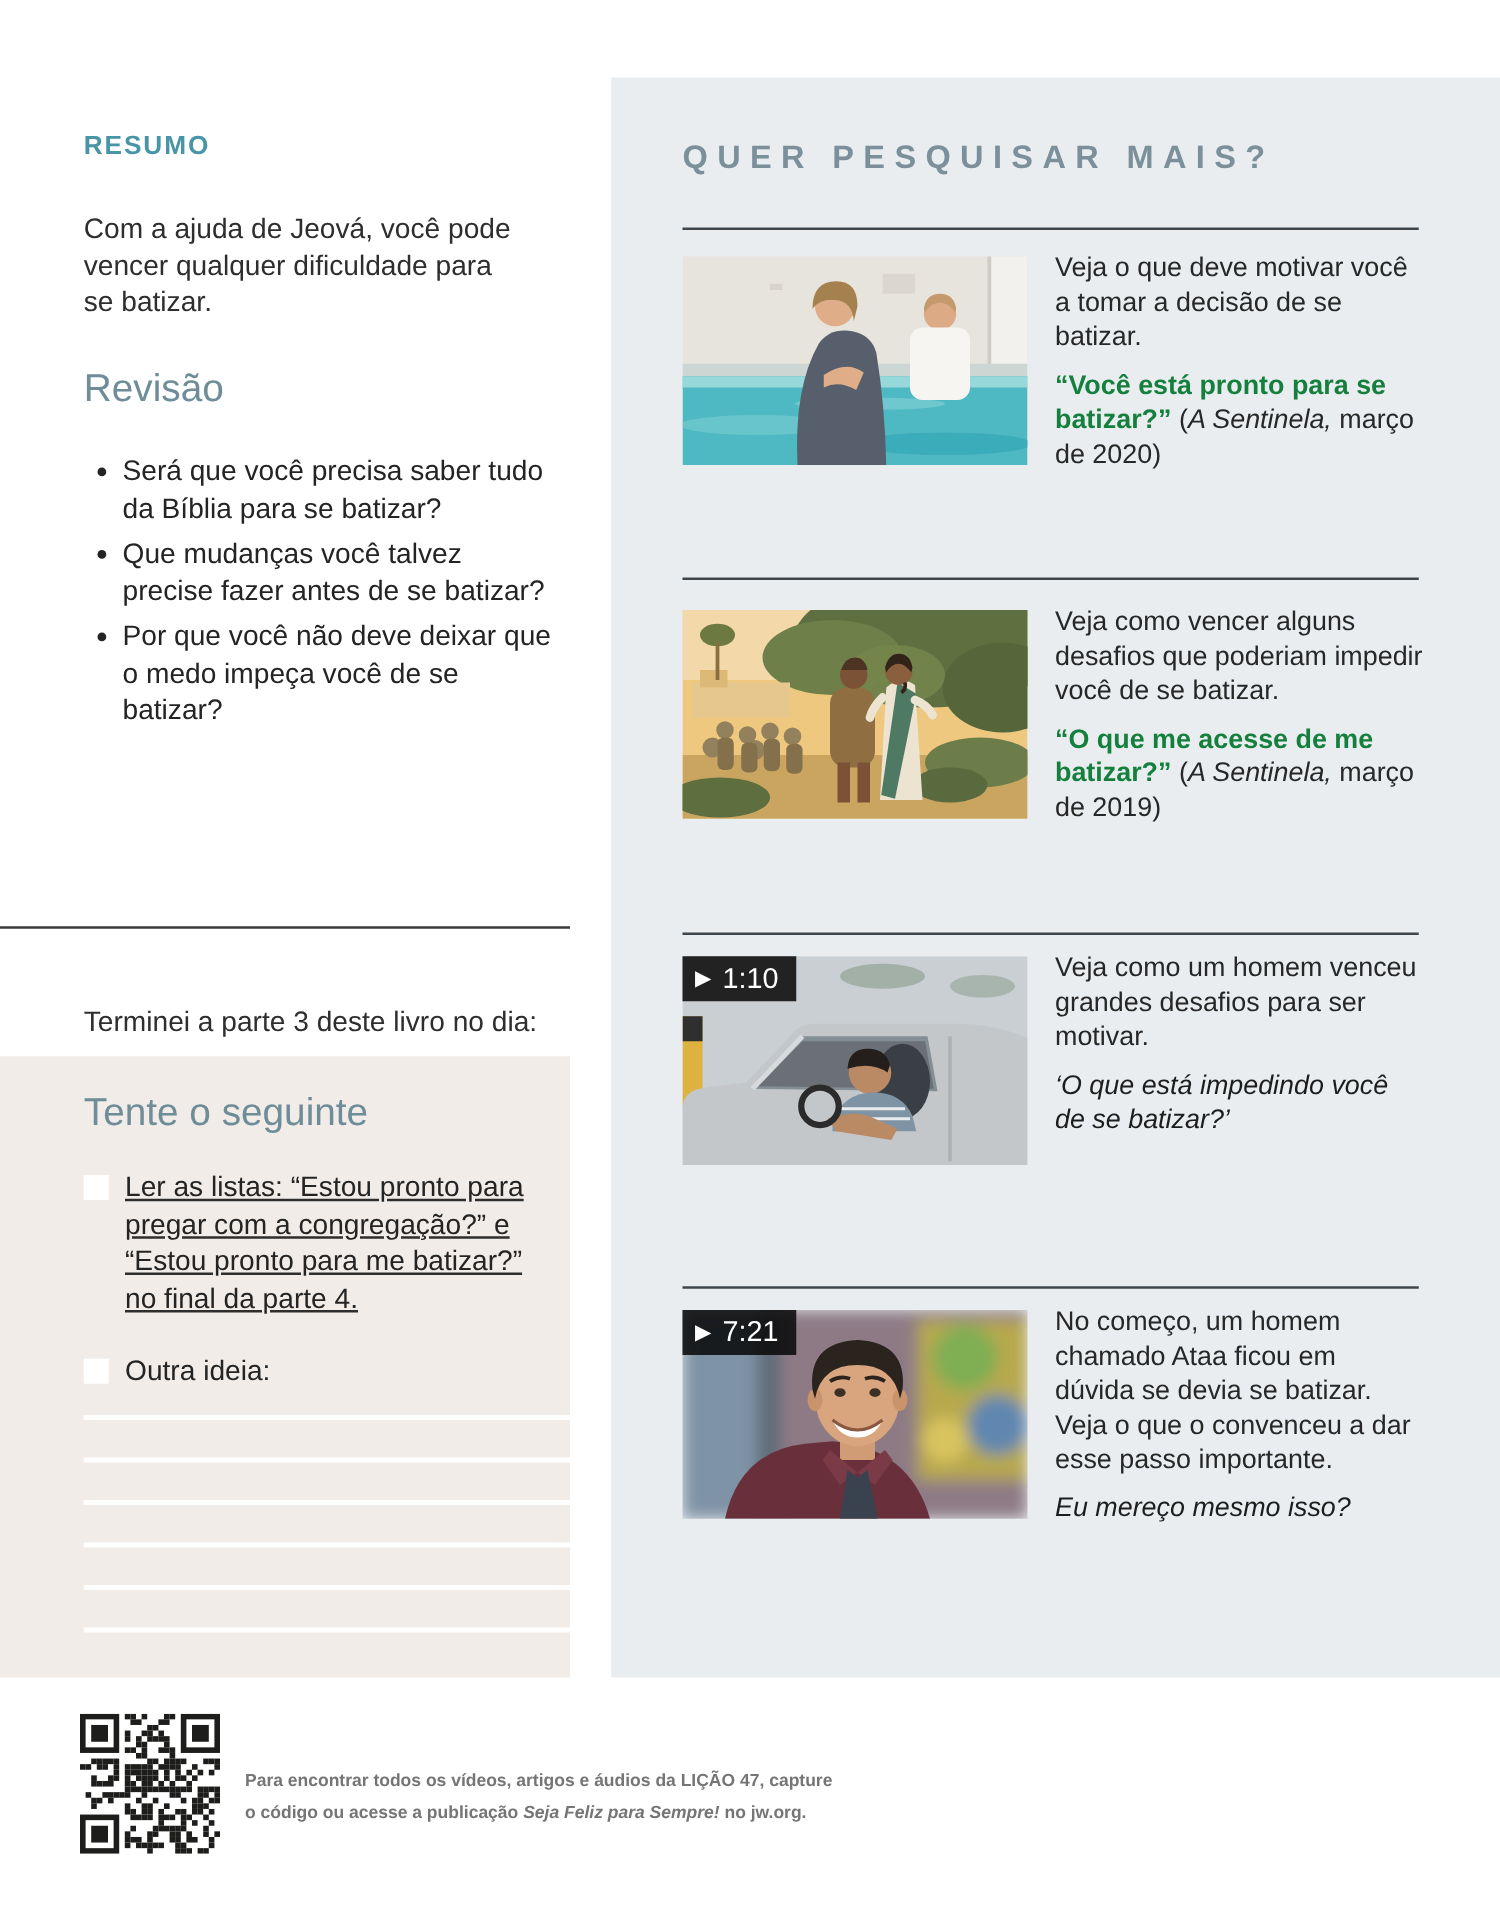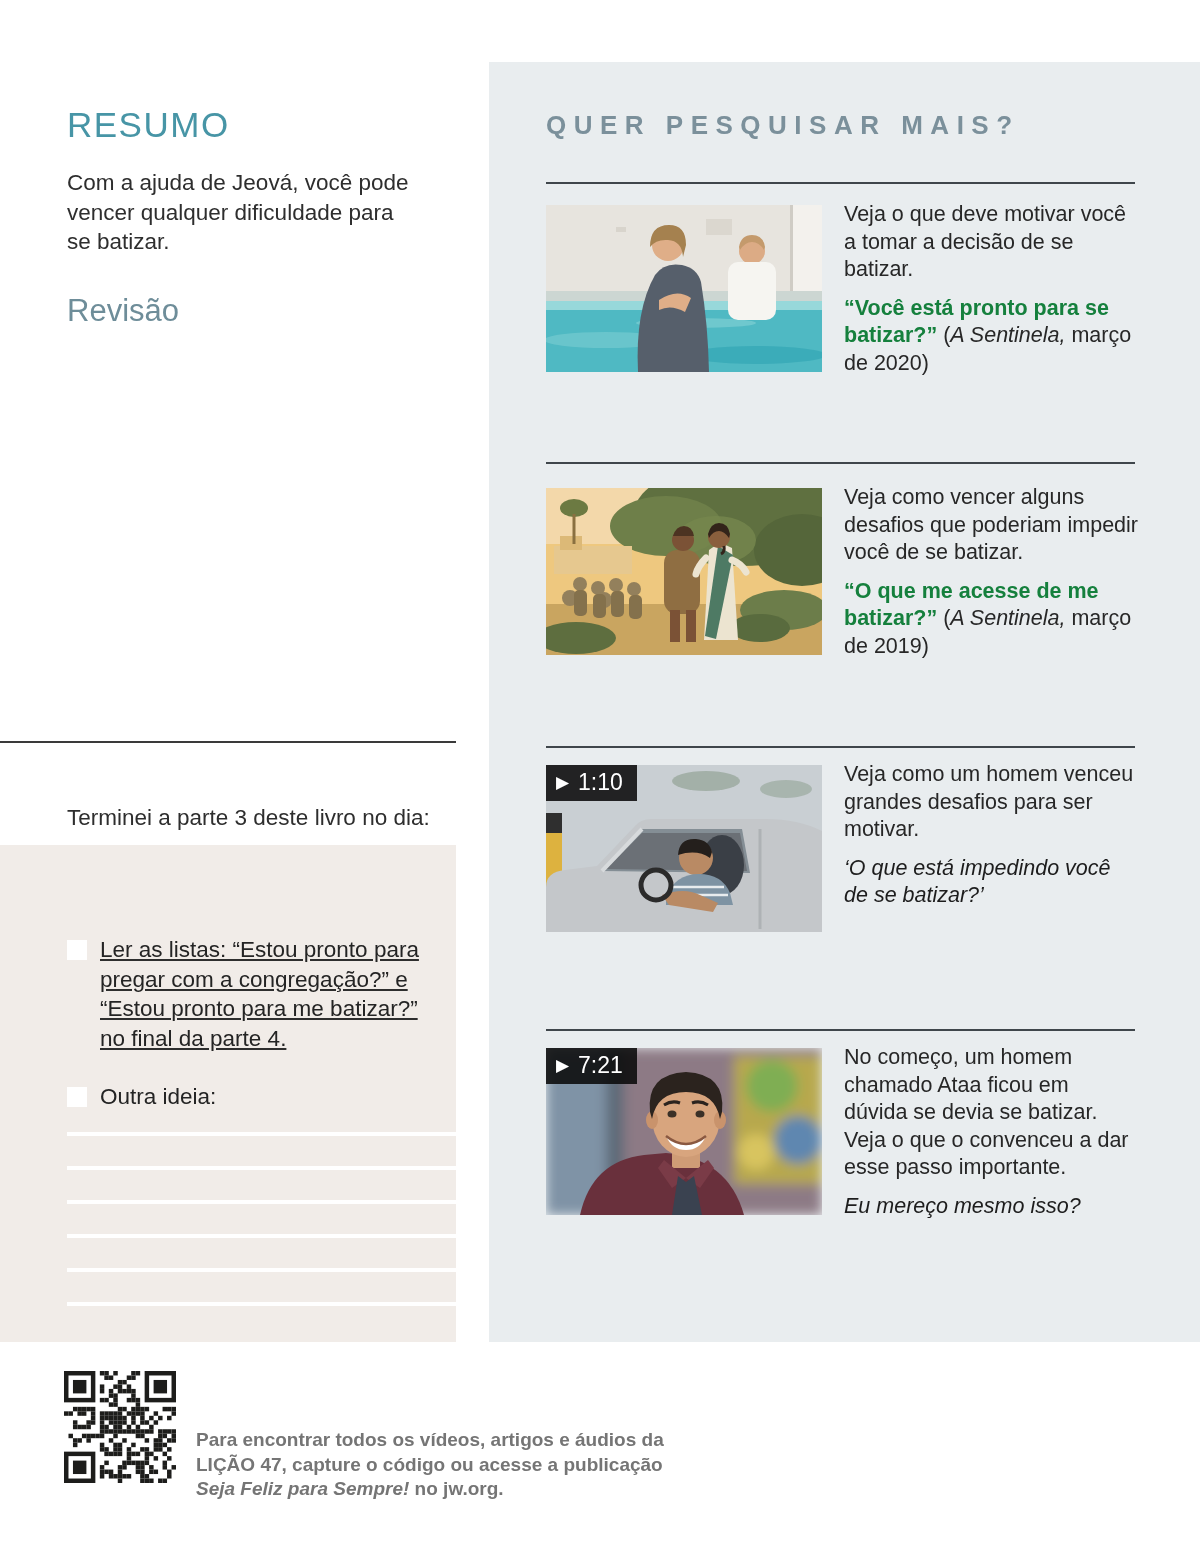--- a/index.html
+++ b/index.html
@@ -4,21 +4,21 @@
 <style>
   * { margin:0; padding:0; box-sizing:border-box; }
   html,body { background:#fff; }
   .page {
     position:relative; width:1200px; height:1543px; background:#ffffff;
     font-family:"Liberation Sans", sans-serif; color:#2e2e2e; overflow:hidden;
   }
   
   .resumo-title {
     position:absolute; left:67px; top:105px;
-    font-size:35px; font-weight:400; letter-spacing:1.5px; color:#4795a6;
+    font-size:21px; font-weight:700; letter-spacing:1.5px; color:#4795a6;
   }
   .resumo-body {
     position:absolute; left:67px; top:168px; width:352px;
     font-size:22.5px; line-height:29.5px; color:#2e2e2e;
   }
   .revisao-title {
     position:absolute; left:67px; top:293px;
     font-size:31px; font-weight:500; color:#6e8d99;
   }
   .review-list {
@@ -79,40 +79,45 @@
     position:absolute; left:298px; top:-4px; width:294px;
     font-size:21.5px; line-height:27.5px; color:#272727;
   }
   .r-text .ref { margin-top:11px; white-space:pre-wrap; }
   .r-text .ref strong { font-weight:700; color:#15803d; }
   .r-text .quote { margin-top:11px; font-weight:400; font-style:italic; color:#1d1d1d; }
   
   .qr { position:absolute; left:64px; top:1371px; width:112px; height:112px; }
   .footer-text {
     position:absolute; left:196px; top:1412px; width:482px;
-    font-size:19px; line-height:24.5px; font-weight:700; color:#757575;
+    font-size:14px; line-height:24.5px; font-weight:700; color:#757575;
     white-space:pre-wrap;
-    margin-top:16px;
   }
   .footer-text em { font-style:italic; }
 </style>
 </head>
 <body>
 
 <div class="page">
 
   <h2 class="resumo-title">RESUMO</h2>
   <p class="resumo-body">Com a ajuda de Jeová, você pode vencer qualquer dificuldade para se batizar.</p>
 
   <h2 class="revisao-title">Revisão</h2>
+  <ul class="review-list">
+    <li>Será que você precisa saber tudo da Bíblia para se batizar?</li>
+    <li>Que mudanças você talvez precise fazer antes de se batizar?</li>
+    <li>Por que você não deve deixar que o medo impeça você de se batizar?</li>
+  </ul>
 
   <div class="left-rule"></div>
   <p class="completion-label">Terminei a parte 3 deste livro no dia:</p>
 
   <div class="note-box">
+    <h2 class="note-title">Tente o seguinte</h2>
 
     <div class="check-item check-1">
       <span class="box"></span>
       <span class="txt">Ler as listas: “Estou pronto para pregar com a congrega­ção?” e “Estou pronto para me batizar?” no final da parte 4.</span>
     </div>
     <div class="check-item check-2">
       <span class="box"></span>
       <span class="txt">Outra ideia:</span>
     </div>
 

